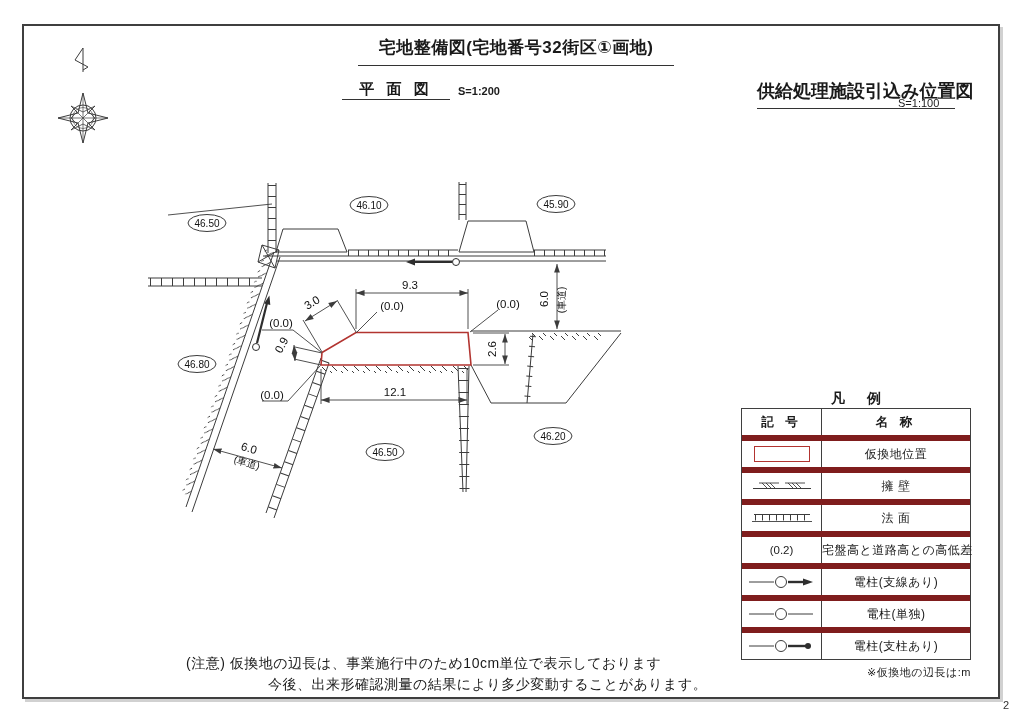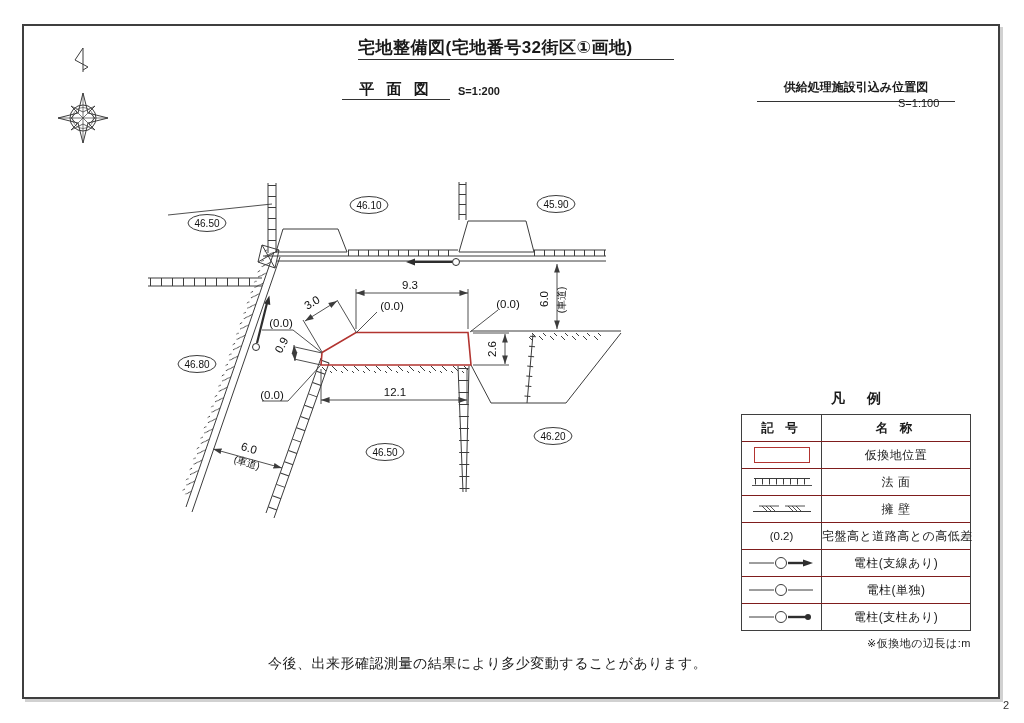--- a/index.html
+++ b/index.html
@@ -1,32 +1,32 @@
 <!DOCTYPE html>
 <html><head>
 <meta charset="utf-8">
 <style>
   html,body{margin:0;padding:0;background:#fff;}
   .screen{position:relative;width:1024px;height:723px;background:#fff;overflow:hidden;
           font-family:"Liberation Sans","DejaVu Sans",sans-serif;color:#1a1a1a;}
   .frame{position:absolute;left:22px;top:24px;width:974px;height:671px;
          border:2px solid #3f3f3f;box-shadow:3px 3px 0 rgba(0,0,0,.18);}
   .abs{position:absolute;white-space:nowrap;}
-  .main-title{left:358px;top:36px;width:316px;text-align:left;font-size:17px;font-weight:bold;
-              letter-spacing:.5px;border-bottom:1.5px solid #333;}
+  .main-title{left:358px;top:36px;width:316px;text-align:center;font-size:17px;font-weight:bold;
+              letter-spacing:.5px;border-bottom:1.5px solid #333;padding-bottom:6px;}
   .plan-title{left:342px;top:80px;width:108px;text-align:center;font-size:15px;font-weight:bold;
               letter-spacing:4px;border-bottom:1.2px solid #333;padding-bottom:0;}
   .plan-scale{left:458px;top:85px;font-size:11px;font-weight:bold;}
-  .utility-title{left:757px;top:79px;width:198px;text-align:center;font-size:12px;font-weight:bold;
+  .utility-title{left:757px;top:79px;width:198px;text-align:center;font-size:18px;font-weight:bold;
               border-bottom:1.2px solid #333;padding-bottom:5px;}
   .utility-scale{left:898px;top:97px;font-size:11px;}
   .legend{left:741px;top:390px;width:230px;}
   .legend-title{text-align:center;font-size:14px;font-weight:bold;letter-spacing:9px;padding-left:9px;}
-  .ltable{margin-top:6px;border:1.2px solid #3f3f3f;background:#fff;text-align:right;}
-  .lrow{display:grid;grid-template-columns:80px 1fr;height:26px;border-top:1px solid #7f1d1d;}
+  .ltable{border:1.2px solid #3f3f3f;background:#fff;text-align:right;}
+  .lrow{display:grid;grid-template-columns:80px 1fr;height:26px;border-top:6px solid #7f1d1d;}
   .lrow:first-child{border-top:none;}
   .lsym{border-right:1px solid #3f3f3f;display:flex;align-items:center;justify-content:center;}
   .lname{display:flex;align-items:center;justify-content:center;font-size:12px;letter-spacing:.5px;}
   .lhead .lname,.lhead .lsym{font-weight:bold;font-size:12.5px;letter-spacing:4px;}
   .sym-rect{width:54px;height:14px;border:1.6px solid #b23430;}
   .sym-ellipse{border:1px solid #3f3f3f;border-radius:50%;padding:1px 7px;font-size:10.5px;line-height:13px;}
   .sym-text{font-size:11.5px;}
   .unit-note{margin-top:5px;text-align:right;font-size:11px;letter-spacing:.5px;}
   .notes{left:186px;top:653px;font-size:14px;line-height:21px;letter-spacing:.5px;}
   .notes .l2{margin-left:82px;}
@@ -210,37 +210,37 @@
         <div class="lname">名 称</div>
       </div>
       <div class="lrow">
         <div class="lsym">
             <span class="sym-rect"></span>
           </div>
         <div class="lname">仮換地位置</div>
       </div>
       <div class="lrow">
         <div class="lsym">
+          <svg width="62" height="12">
+            <path d="M2,8.5 H60" class="ln"></path>
+            <path d="M8,3 H28 M34,3 H54" class="thin"></path>
+            <path d="M11,3 l5,5 M15,3 l5,5 M19,3 l5,5 M37,3 l5,5 M41,3 l5,5 M45,3 l5,5" class="thin"></path>
+          </svg>
+        </div>
+        <div class="lname">擁 壁</div>
+      </div>
+      <div class="lrow">
+        <div class="lsym">
           <svg width="62" height="13">
             <path d="M3,2.5 H59" class="ln"></path>
             <path d="M4,5.5 H58" stroke="#3c3c3c" stroke-width="6" stroke-dasharray="1 6" fill="none"></path>
             <path d="M1,9.5 H61" class="thin"></path>
           </svg>
         </div>
         <div class="lname">法 面</div>
-      </div>
-      <div class="lrow">
-        <div class="lsym">
-          <svg width="62" height="12">
-            <path d="M2,8.5 H60" class="ln"></path>
-            <path d="M8,3 H28 M34,3 H54" class="thin"></path>
-            <path d="M11,3 l5,5 M15,3 l5,5 M19,3 l5,5 M37,3 l5,5 M41,3 l5,5 M45,3 l5,5" class="thin"></path>
-          </svg>
-        </div>
-        <div class="lname">擁 壁</div>
       </div>
       <div class="lrow">
         <div class="lsym">
             <span class="sym-text">(0.2)</span>
           </div>
         <div class="lname">宅盤高と道路高との高低差</div>
       </div>
       <div class="lrow">
         <div class="lsym">
           <svg width="70" height="16">
@@ -271,17 +271,18 @@
             <circle cx="61" cy="8" r="3" fill="#2e2e2e"></circle>
           </svg>
         </div>
         <div class="lname">電柱(支柱あり)</div>
       </div>
     </div>
     <div class="unit-note">※仮換地の辺長は:m</div>
   </div>
 
   <div class="abs notes">
+    <div class="l1">(注意) 仮換地の辺長は、事業施行中のため10cm単位で表示しております</div>
     <div class="l2">今後、出来形確認測量の結果により多少変動することがあります。</div>
   </div>
 
   <div class="abs page-num">2</div>
 </div>
 
 </body></html>

